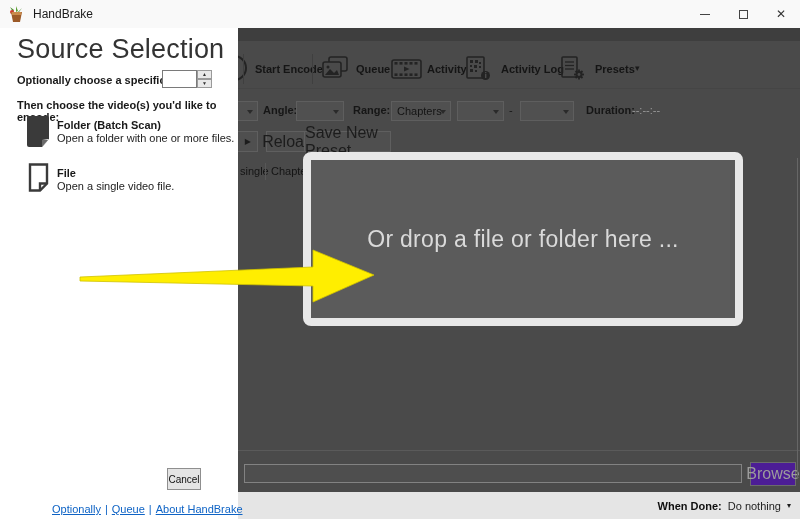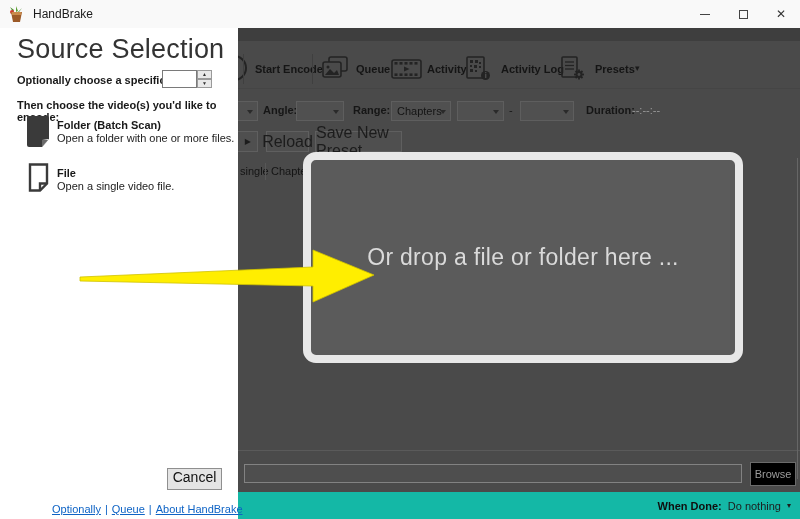--- a/index.html
+++ b/index.html
@@ -19,21 +19,21 @@
 
   
   .panel { position:absolute; left:0; top:28px; width:238px; height:491px; background:#ffffff; z-index:10; }
   .panel h1 { position:absolute; left:17px; top:6px; font-size:27px; font-weight:300; color:#333; letter-spacing:0.2px; }
   .p-label { position:absolute; font-size:11px; font-weight:bold; color:#191919; }
   .p-desc  { position:absolute; font-size:11px; color:#222; }
   .spin-input { position:absolute; left:162px; top:42px; width:35px; height:18px; border:1px solid #7a7a7a; background:#fff; font-size:11px; padding:0 3px; }
   .spinner { position:absolute; left:197px; top:42px; width:15px; height:18px; display:flex; flex-direction:column; }
   .spin-btn { flex:1; background:#e9e9e9; border:1px solid #9a9a9a; font-size:5px; color:#333; display:flex; align-items:center; justify-content:center; line-height:1; }
   .src-option-icon { position:absolute; }
-  .cancel-btn { position:absolute; left:167px; top:440px; width:55px; height:22px; background:#e4e4e4; border:1px solid #8f8f8f; font-size:14px; color:#111; display:flex; justify-content:center; }
+  .cancel-btn { position:absolute; left:167px; top:440px; width:34px; height:22px; background:#e4e4e4; border:1px solid #8f8f8f; font-size:10px; color:#111; display:flex; align-items:center; justify-content:center; }
   .links { position:absolute; left:52px; top:475px; font-size:11px; color:#0e63c5; white-space:nowrap; }
   .links a { color:#0e63c5; text-decoration:underline; cursor:pointer; }
   .links .sep { text-decoration:none; margin:0 4px; }
 
   
   .dim { position:absolute; left:238px; top:28px; width:562px; height:491px; background:#4a4a4a; overflow:hidden; }
   .menustrip { position:absolute; left:0; top:0; width:562px; height:13px; background:#3e3e3e; }
   .toolbar { position:absolute; left:0; top:18px; width:562px; height:47px; }
   .toolbar .tsep { position:absolute; top:8px; width:1px; height:30px; background:#3f3f3f; }
   .tool-label { position:absolute; top:17px; font-size:11px; font-weight:600; color:#151515; white-space:nowrap; }
@@ -49,27 +49,27 @@
   .c-label { position:absolute; top:3px; font-size:11px; font-weight:600; color:#161616; }
   .c-value { position:absolute; top:3px; font-size:11px; color:#9a9a9a; }
 
   .btn-row { position:absolute; left:0; top:103px; width:562px; height:21px; }
   .gbtn { position:absolute; top:0; height:21px; background:#4f4f4f; border:1px solid #5f5f5f; color:#1c1c1c; font-size:16px; display:flex; align-items:center; justify-content:center; }
 
   .tabs { position:absolute; left:0; top:134px; width:562px; height:19px; }
   .tab-label { position:absolute; top:3px; font-size:11px; color:#141414; }
   .tab-sep { position:absolute; top:1px; width:1px; height:17px; background:#575757; }
 
-  .dropzone { position:absolute; left:65px; top:124px; width:440px; height:211px; border:8px solid #e8e8e8; border-radius:13px; background:#5b5b5b; display:flex; align-items:center; justify-content:center; z-index:5; }
+  .dropzone { position:absolute; left:65px; top:124px; width:440px; height:174px; border:8px solid #e8e8e8; border-radius:8px; background:#5b5b5b; display:flex; align-items:center; justify-content:center; z-index:5; }
   .dropzone .msg { font-size:23px; font-weight:300; color:#dadada; letter-spacing:0.3px; }
 
   .divider1 { position:absolute; left:0; top:422px; width:562px; height:1px; background:#5a5a5a; }
   .src-input { position:absolute; left:6px; top:436px; width:498px; height:19px; background:#4e4e4e; border:1px solid #828282; color:#cfcfcf; font-size:11px; padding:0 4px; }
-  .browse-btn { position:absolute; left:512px; top:434px; width:46px; height:24px; background:#000000; border:1px solid #6b6b6b; color:#9c9c9c; font-size:11px; display:flex; align-items:center; justify-content:center; }
-  .bottomband { position:absolute; left:0; top:464px; width:562px; height:27px; background:#14b8a6; display:flex; align-items:center; justify-content:flex-end; padding-right:9px; gap:6px; }
+  .browse-btn { position:absolute; left:512px; top:434px; width:46px; height:24px; background:#4c1d95; border:1px solid #6b6b6b; color:#9c9c9c; font-size:16px; display:flex; align-items:center; justify-content:center; }
+  .bottomband { position:absolute; left:0; top:464px; width:562px; height:27px; background:#e5e5e5; display:flex; align-items:center; justify-content:flex-end; padding-right:9px; gap:6px; }
   .wd-label { font-size:11px; font-weight:bold; color:#0f0f0f; }
   .wd-value { font-size:11px; color:#1d1d1d; }
   .wd-caret { font-size:8px; color:#1d1d1d; }
   .win-edge { position:absolute; right:2px; top:130px; bottom:40px; width:1px; background:#666; }
 
   .arrow-overlay { position:absolute; left:0; top:0; width:800px; height:519px; z-index:50; pointer-events:none; }
 </style>
 </head>
 <body>
 
@@ -196,21 +196,21 @@
       <span class="c-value" style="left:394px;">--:--:--</span>
     </div>
 
     <div class="btn-row">
       <div class="gbtn" style="left:-10px; width:30px; justify-content:flex-end; padding-right:6px; font-size:8px;">
           <span>▶</span>
         </div>
       <div class="gbtn" style="left:28px; width:43px;">
           <span>Reload</span>
         </div>
-      <div class="gbtn" style="left:77px; width:87px;">
+      <div class="gbtn" style="left:66px; width:87px;">
           <span>Save New Preset</span>
         </div>
     </div>
 
     <div class="tabs">
       <span class="tab-label" style="left:2px;">single</span>
       <div class="tab-sep" style="left:27px;"></div>
       <span class="tab-label" style="left:33px;">Chapters</span>
       <div class="tab-sep" style="left:76px;"></div>
     </div>

